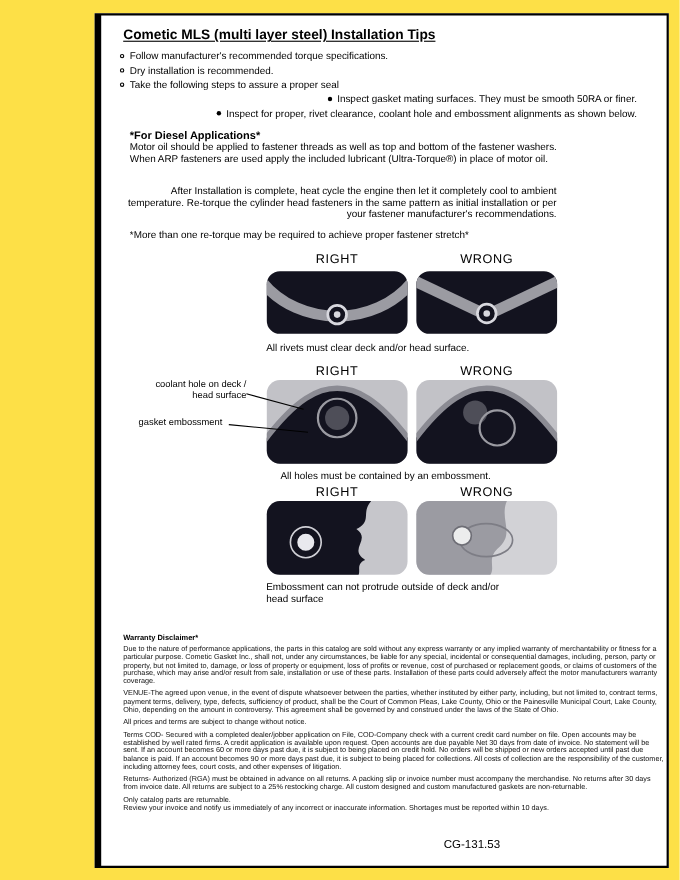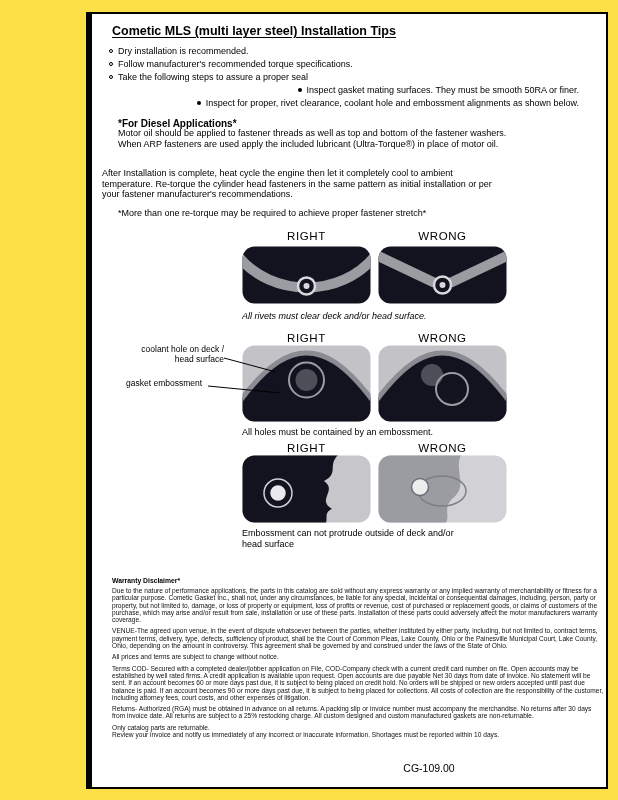--- a/index.html
+++ b/index.html
@@ -32,43 +32,43 @@
 <body>
 
 <div class="sheet">
   <div class="frame">
 
     <div class="abs title" style="left:20px; top:10px;">Cometic MLS (multi layer steel) Installation Tips</div>
 
     <div class="abs tips" style="left:17px; top:31px;">
       <div class="bullet-item">
         <span class="dot-open"></span>
-        <span>Dry installation is recommended.</span>
+        <span>Follow manufacturer's recommended torque specifications.</span>
       </div>
       <div class="bullet-item">
         <span class="dot-open"></span>
-        <span>Follow manufacturer's recommended torque specifications.</span>
+        <span>Dry installation is recommended.</span>
       </div>
       <div class="bullet-item">
         <span class="dot-open"></span>
         <span>Take the following steps to assure a proper seal</span>
       </div>
       <div class="bullet-item sub">
         <span class="dot-filled"></span>
         <span>Inspect gasket mating surfaces.  They must be smooth 50RA or finer.</span>
       </div>
       <div class="bullet-item sub">
         <span class="dot-filled"></span>
         <span>Inspect for proper, rivet clearance, coolant hole and embossment alignments as shown below.</span>
       </div>
     </div>
 
     <div class="abs h2" style="left:26px; top:104px;">*For Diesel Applications*</div>
     <div class="abs para" style="left:26px; top:114px;">Motor oil should be applied to fastener threads as well as top and bottom of the fastener washers. When ARP fasteners are used apply the included lubricant (Ultra-Torque®) in place of motor oil.</div>
-    <div class="abs para" style="left:10px; top:154px;">After Installation is complete, heat cycle the engine then let it completely cool to ambient temperature. Re-torque the cylinder head fasteners in the same pattern as initial installation or per your fastener manufacturer's recommendations.</div>
+    <div class="abs para" style="left:22px; top:154px;text-align:right;">After Installation is complete, heat cycle the engine then let it completely cool to ambient temperature. Re-torque the cylinder head fasteners in the same pattern as initial installation or per your fastener manufacturer's recommendations.</div>
     <div class="abs para" style="left:26px; top:194px;">*More than one re-torque may be required to achieve proper fastener stretch*</div>
 
     <div class="abs diag-label-row" style="left:150px; top:216px;">
       <span class="diag-label">RIGHT</span>
       <span class="diag-label">WRONG</span>
     </div>
     <div class="abs diag-row" style="left:150px; top:232px;">
       <svg width="129" height="58" viewBox="0 0 129 58">
         <defs>
             <clipPath id="cpA">
@@ -90,21 +90,21 @@
           </defs>
         <rect x="0.5" y="0.5" width="128" height="57" rx="12" fill="#13131f"></rect>
         <g clip-path="url(#cpB)">
           <path d="M-4,8 L57,37" fill="none" stroke="#9b9ba2" stroke-width="10"></path>
           <path d="M72,37 L133,8" fill="none" stroke="#9b9ba2" stroke-width="10"></path>
           <circle cx="64.5" cy="39" r="8.5" fill="#13131f" stroke="#d8d8de" stroke-width="2.5"></circle>
           <circle cx="64.5" cy="39" r="3" fill="#d8d8de"></circle>
         </g>
       </svg>
     </div>
-    <div class="abs caption" style="left:150px; top:297px;font-style:italic;">All rivets must clear deck and/or head surface.</div>
+    <div class="abs caption" style="left:150px; top:297px;">All rivets must clear deck and/or head surface.</div>
 
     <div class="abs diag-label-row" style="left:150px; top:318px;">
       <span class="diag-label">RIGHT</span>
       <span class="diag-label">WRONG</span>
     </div>
     <div class="abs callout" style="left:44px; top:330px; width:88px;text-align:right;">coolant hole on deck / head surface</div>
     <div class="abs callout" style="left:34px; top:364px; width:100px;">gasket embossment</div>
     <div class="abs diag-row" style="left:150px; top:331px;">
       <svg width="129" height="77" viewBox="0 0 129 77">
         <defs>
@@ -130,21 +130,21 @@
           <path d="M-2,80 L-2,56 C28,16 48,8 64.5,8 C81,8 101,16 131,56 L131,80 Z" fill="#13131f" stroke="#8b8b93" stroke-width="5"></path>
           <circle cx="54" cy="30" r="11" fill="#4e4e58"></circle>
           <circle cx="74" cy="44" r="16" fill="none" stroke="#9b9ba2" stroke-width="2"></circle>
         </g>
       </svg>
     </div>
     <svg class="abs" style="left:114px; top:330px;" width="130" height="60">
       <line x1="18" y1="14" x2="70" y2="28" stroke="#000" stroke-width="1"></line>
       <line x1="2" y1="42" x2="74" y2="49" stroke="#000" stroke-width="1"></line>
     </svg>
-    <div class="abs caption" style="left:150px; top:413px;">All holes must be contained by an embossment.</div>
+    <div class="abs caption" style="left:163px; top:413px;">All holes must be contained by an embossment.</div>
 
     <div class="abs diag-label-row" style="left:150px; top:428px;">
       <span class="diag-label">RIGHT</span>
       <span class="diag-label">WRONG</span>
     </div>
     <div class="abs diag-row" style="left:150px; top:441px;">
       <svg width="129" height="68" viewBox="0 0 129 68">
         <defs>
             <clipPath id="cpE">
               <rect x="0.5" y="0.5" width="128" height="67" rx="12"></rect>
@@ -177,16 +177,16 @@
       <div class="legal-h">Warranty Disclaimer*</div>
       <div class="legal-p">Due to the nature of performance applications, the parts in this catalog are sold without any express warranty or any implied warranty of merchantability or fitness for a particular purpose.  Cometic Gasket Inc., shall not, under any circumstances, be liable for any special, incidental or consequential damages, including, person, party or property, but not limited to, damage, or loss of property or equipment, loss of profits or revenue, cost of purchased or replacement goods, or claims of customers of the purchase, which may arise and/or result from sale, installation or use of these parts.  Installation of these parts could adversely affect the motor manufacturers warranty coverage.</div>
       <div class="legal-p">VENUE-The agreed upon venue, in the event of dispute whatsoever between the parties, whether instituted by either party, including, but not limited to, contract terms, payment terms, delivery, type, defects, sufficiency of product, shall be the Court of Common Pleas, Lake County, Ohio or the Painesville Municipal Court, Lake County, Ohio, depending on the amount in controversy. This agreement shall be governed by and construed under the laws of the State of Ohio.</div>
       <div class="legal-p">All prices and terms are subject to change without notice.</div>
       <div class="legal-p">Terms COD- Secured with a completed dealer/jobber application on File, COD-Company check with a current credit card number on file.  Open accounts may be established by well rated firms.  A credit application is available upon request.  Open accounts are due payable Net 30 days from date of invoice.  No statement will be sent.  If an account becomes 60 or more days past due, it is subject to being placed on credit hold.  No orders will be shipped or new orders accepted until past due balance is paid.  If an account becomes 90 or more days past due, it is subject to being placed for collections.  All costs of collection are the responsibility of the customer, including attorney fees, court costs, and other expenses of litigation.</div>
       <div class="legal-p">Returns- Authorized (RGA) must be obtained in advance on all returns.  A packing slip or invoice number must accompany the merchandise.  No returns after 30 days from invoice date.  All returns are subject to a 25% restocking charge.  All custom designed and custom manufactured gaskets are non-returnable.</div>
       <div class="legal-p tight">Only catalog parts are returnable.</div>
       <div class="legal-p">Review your invoice and notify us immediately of any incorrect or inaccurate information.  Shortages must be reported within 10 days.</div>
     </div>
 
-    <div class="abs code" style="left:292px; top:748px;">CG-109.00</div>
+    <div class="abs code" style="left:292px; top:748px;">CG-131.53</div>
 
   </div>
 </div>
 
 </body></html>

